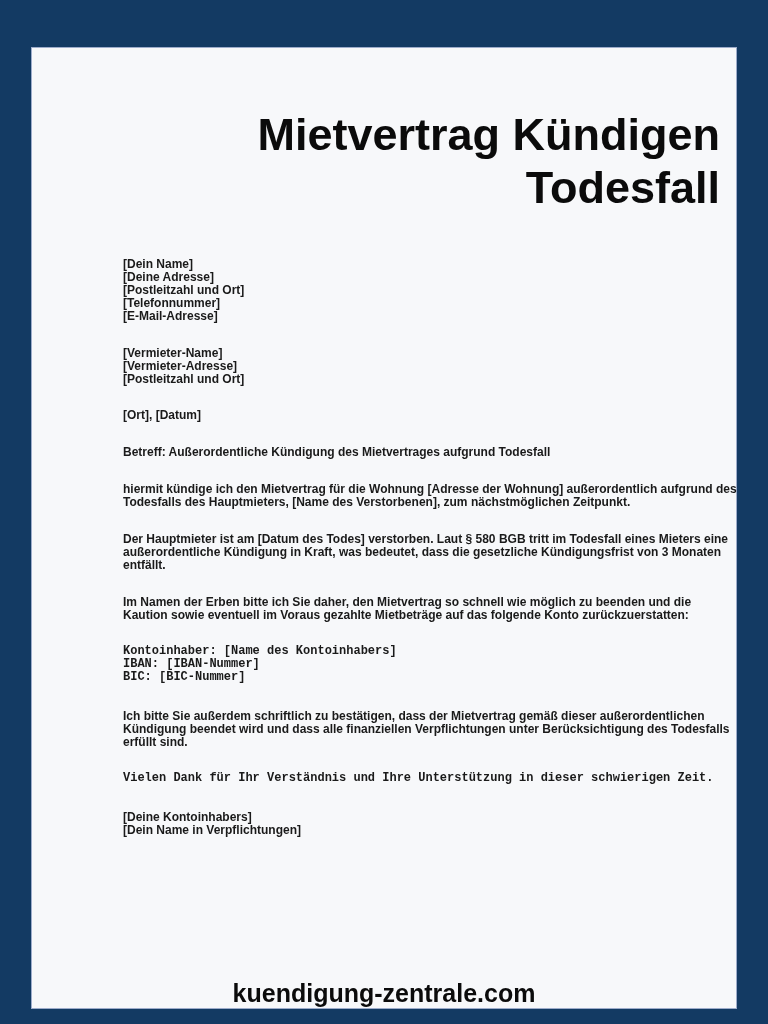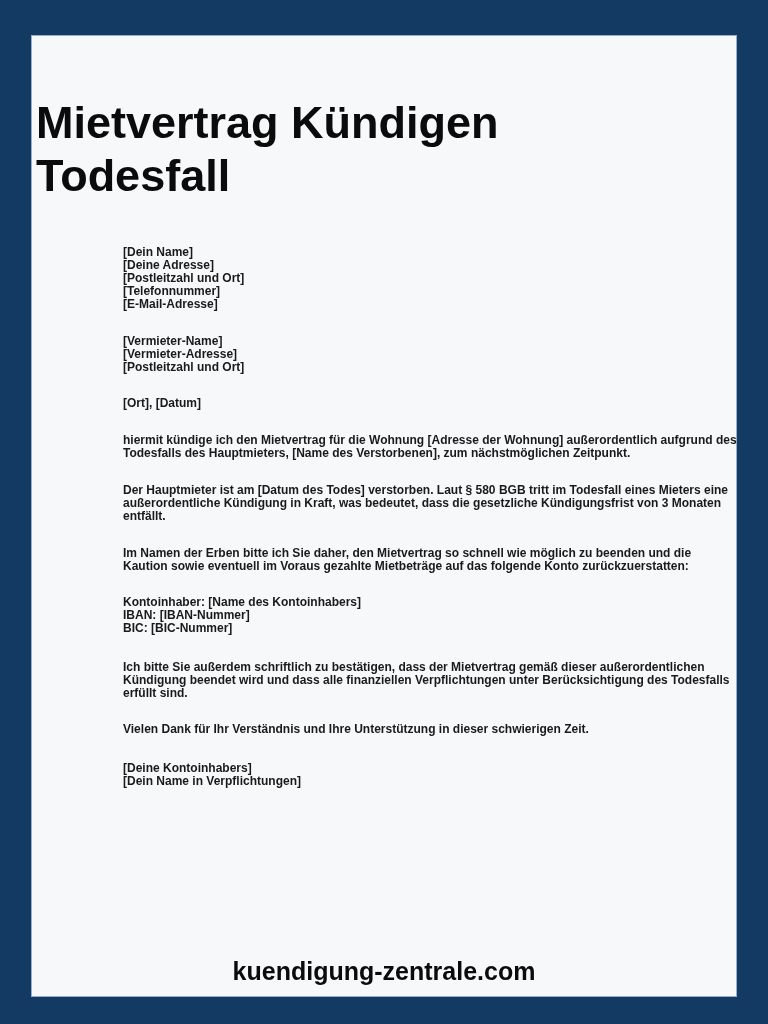--- a/index.html
+++ b/index.html
@@ -19,46 +19,46 @@
   .page {
     position: relative;
     width: 100%;
     height: 100%;
     background: #f7f8fa;
     box-shadow: 0 0 0 1px #9daccb;
     box-sizing: border-box;
     color: #161616;
   }
   .title {
-    margin: 4px;
+    margin: 16px;
     padding-top: 60px;
-    text-align: left;
+    text-align: right;
     font-size: 45px;
     line-height: 53px;
     font-weight: 700;
     color: #0b0b0b;
     white-space: pre-line;
     letter-spacing: 0px;
   }
   .letter {
     margin: 44px 0 0 91px;
     font-size: 12px;
     font-weight: 700;
     line-height: 13px;
     color: #1a1a1a;
   }
   .block { margin: 0 0 24px 0; }
   .block.tight { margin-bottom: 23px; }
-  .block.loose { margin-bottom: 26px; }
+  .block.loose { margin-bottom: 26px; font-family: Liberation Mono, monospace; }
   .line, .para { white-space: pre; }
   .footer {
     position: absolute;
     left: 0;
     right: 0;
-    bottom: 10px;
+    bottom: 0;
     text-align: center;
     font-size: 25px;
     font-weight: 700;
     color: #0b0b0b;
   }
 </style>
 </head>
 <body>
 
 <div class="frame">
@@ -78,20 +78,21 @@
       </div>
 
       <div class="block tight">
         <div class="line">[Vermieter-Name]</div>
         <div class="line">[Vermieter-Adresse]</div>
         <div class="line">[Postleitzahl und Ort]</div>
       </div>
 
       <div class="block">[Ort], [Datum]</div>
 
+      <div class="block">Betreff: Außerordentliche Kündigung des Mietvertrages aufgrund Todesfall</div>
 
 
       <div class="block para">hiermit kündige ich den Mietvertrag für die Wohnung [Adresse der Wohnung] außerordentlich aufgrund des
 Todesfalls des Hauptmieters, [Name des Verstorbenen], zum nächstmöglichen Zeitpunkt.</div>
 
       <div class="block para">Der Hauptmieter ist am [Datum des Todes] verstorben. Laut § 580 BGB tritt im Todesfall eines Mieters eine
 außerordentliche Kündigung in Kraft, was bedeutet, dass die gesetzliche Kündigungsfrist von 3 Monaten
 entfällt.</div>
 
       <div class="block tight">

